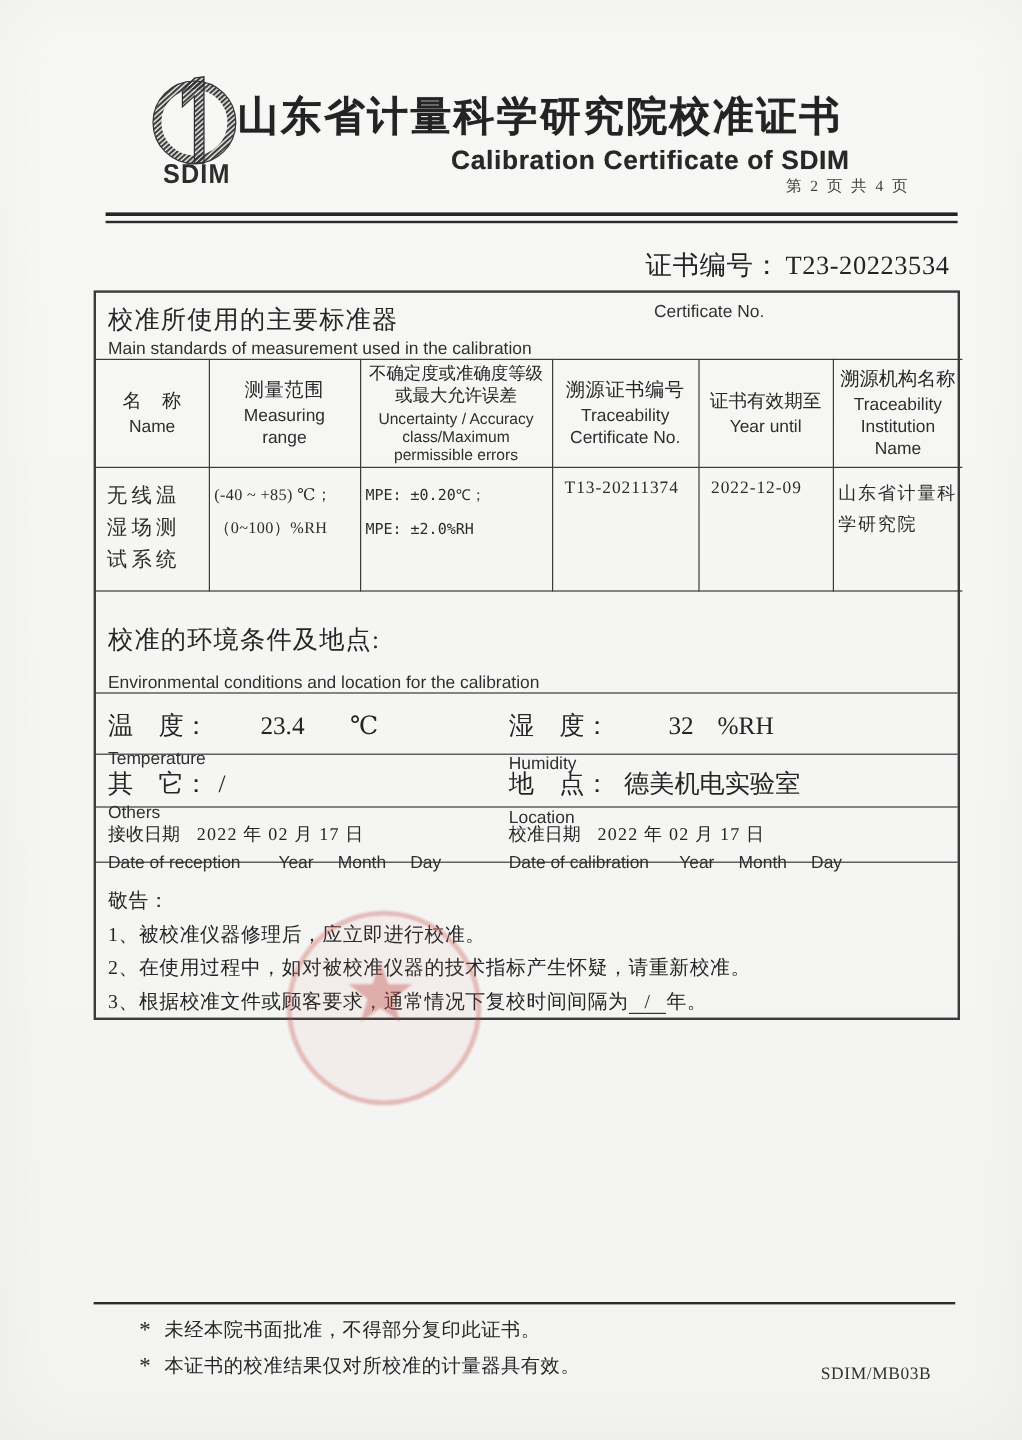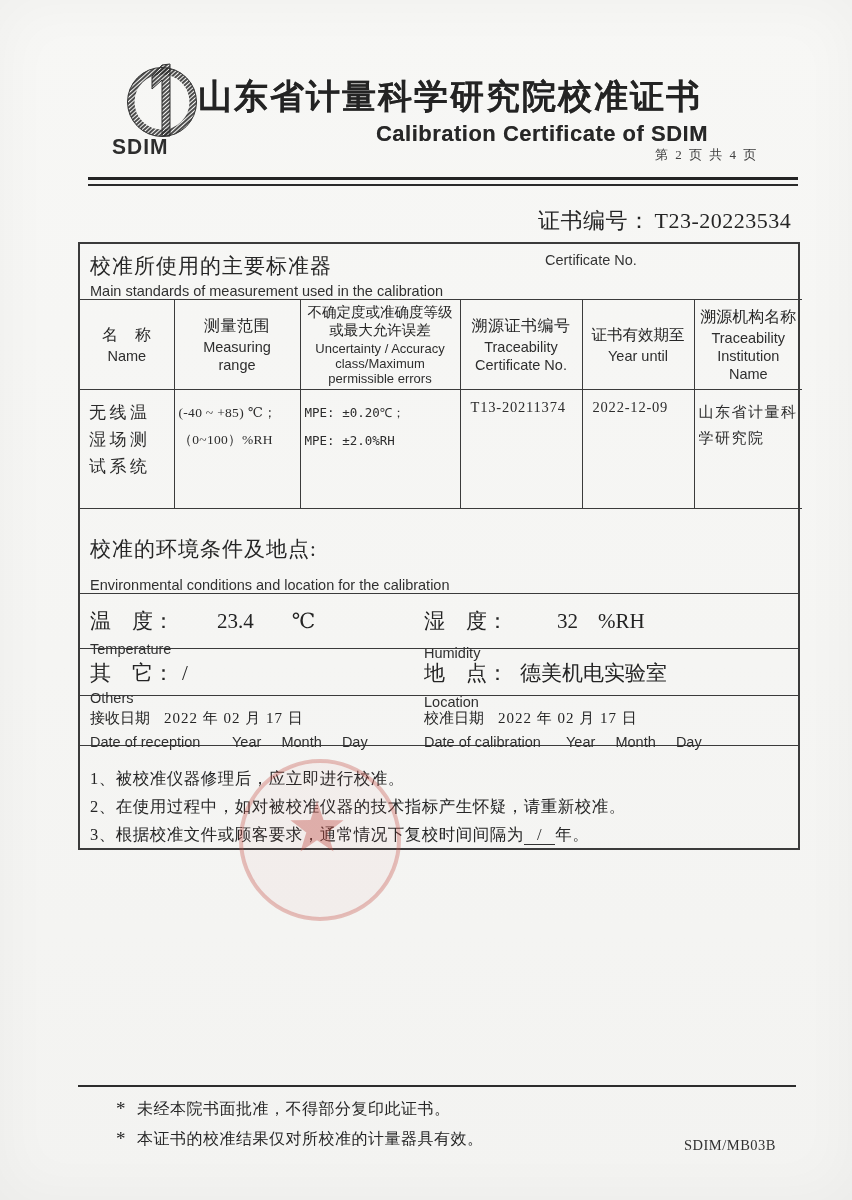--- a/index.html
+++ b/index.html
@@ -4,21 +4,21 @@
 <style>
   html,body{margin:0;padding:0;background:#e8e8e6;}
   .page{
     position:relative;width:852px;height:1200px;margin:0 auto;
     background:linear-gradient(180deg,#f7f7f5 0%,#f5f5f3 55%,#f3f3f1 100%);
     box-shadow:inset 0 0 60px rgba(0,0,0,0.035);
     font-family:"Liberation Serif","DejaVu Serif",serif;
     color:#2c2c2c;overflow:hidden;
   }
   
-  .logo{position:absolute;left:112px;top:60px;width:104px;}
+  .logo{position:absolute;left:112px;top:60px;width:104px;text-align:center;}
   .logo svg{display:block;margin:0 auto;}
   .logo-text{font-family:"Liberation Sans","DejaVu Sans",sans-serif;font-weight:bold;
     font-size:21px;letter-spacing:1px;color:#2d2d2d;margin-top:-8px;transform:scaleY(1.08);}
   .title-zh{position:absolute;left:192px;top:74px;width:516px;text-align:center;
     font-size:34px;font-weight:bold;letter-spacing:2px;color:#232323;
     text-shadow:0 0 .6px rgba(30,30,30,.6);}
   .title-en{position:absolute;left:192px;top:121px;width:516px;text-align:right;
     font-family:"Liberation Sans","DejaVu Sans",sans-serif;font-weight:bold;
     font-size:22px;letter-spacing:.5px;color:#272727;text-shadow:0 0 .6px rgba(30,30,30,.55);}
   .page-info{position:absolute;left:655px;top:146px;font-size:13px;letter-spacing:2px;
@@ -237,20 +237,21 @@
           <span class="g-date-val">2022 年 02 月 17 日</span>
         </div>
         <div class="line2">
           <span class="en-first">Date of calibration</span>
           <span>Year     Month     Day</span>
         </div>
       </div>
     </div>
 
     <div class="notice">
+      <div class="notice-title">敬告：</div>
       <div class="notice-item">1、被校准仪器修理后，应立即进行校准。</div>
       <div class="notice-item">2、在使用过程中，如对被校准仪器的技术指标产生怀疑，请重新校准。</div>
       <div class="notice-item">
         <span>3、根据校准文件或顾客要求，通常情况下复校时间间隔为</span><span class="blank">  /  </span><span>年。</span>
       </div>
     </div>
 
   </div>
 
   <div class="bottom-rule"></div>

